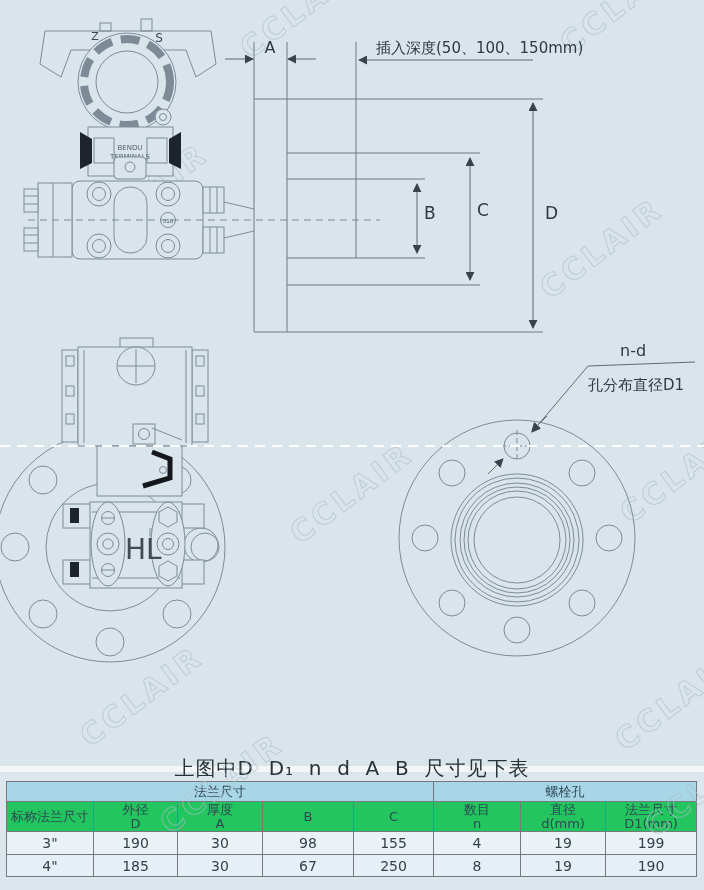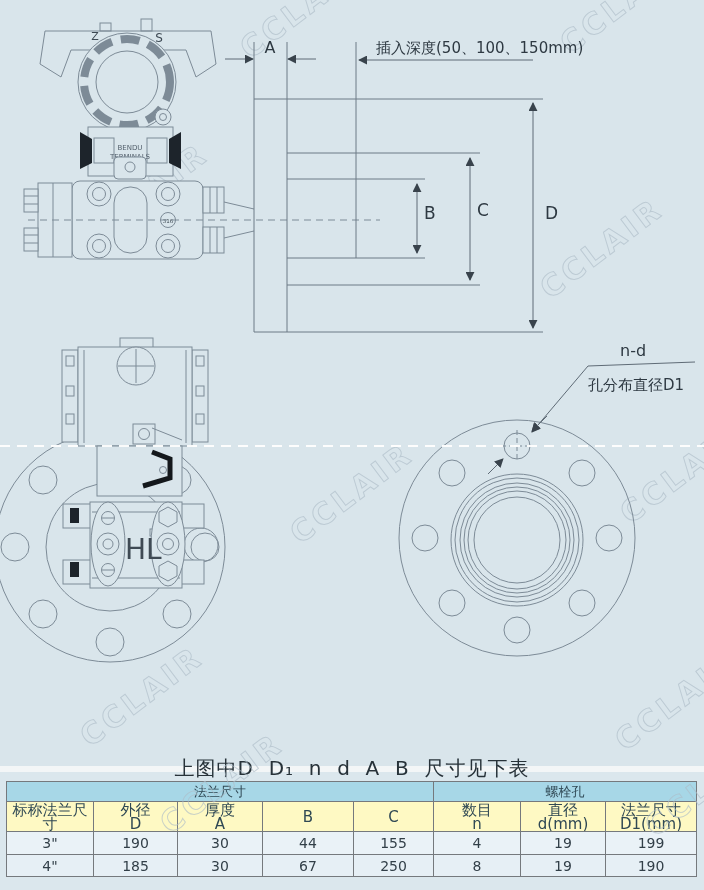--- a/index.html
+++ b/index.html
@@ -27,21 +27,21 @@
     border-collapse:collapse;table-layout:fixed;
     font-size:13px;color:#323f48;
   }
   #flange-table th,#flange-table td{
     border:1px solid #75797d;padding:0;text-align:center;vertical-align:middle;
     font-weight:normal;overflow:hidden;
   }
   #flange-table tr.gh{height:20px;padding-left:40px;}
   #flange-table tr.gh th{background:#a7d7e7;font-size:13px;color:#2f4854;}
   #flange-table tr.ch{height:30px;}
-  #flange-table tr.ch th{background:#fef9c3;line-height:14px;font-size:15px;color:#2f4854;}
+  #flange-table tr.ch th{background:#22c55e;line-height:14px;font-size:13px;color:#2f4854;}
   #flange-table tr.dr1{height:23px;}
   #flange-table tr.dr2{height:22px;}
   #flange-table tr.dr1 td{background:#eaf2f7;font-size:14px;}
   #flange-table tr.dr2 td{background:#e6eff5;font-size:14px;}
   svg{position:absolute;left:0;top:0;z-index:2;pointer-events:none;}
   svg text{stroke:none;font-family:"DejaVu Sans", sans-serif;}
   svg text.wm{
     fill:none;stroke:#aebdc8;stroke-width:1px;opacity:0.65;
     font-size:30px;letter-spacing:4px;font-weight:bold;
   }
@@ -100,21 +100,21 @@
         </th>
     <th>
           <div>法兰尺寸</div>
           <div>D1(mm)</div>
         </th>
   </tr>
   <tr class="dr1">
     <td>3"</td>
     <td>190</td>
     <td>30</td>
-    <td>44</td>
+    <td>98</td>
     <td>155</td>
     <td>4</td>
     <td>19</td>
     <td>199</td>
   </tr>
   <tr class="dr2">
     <td>4"</td>
     <td>185</td>
     <td>30</td>
     <td>67</td>

